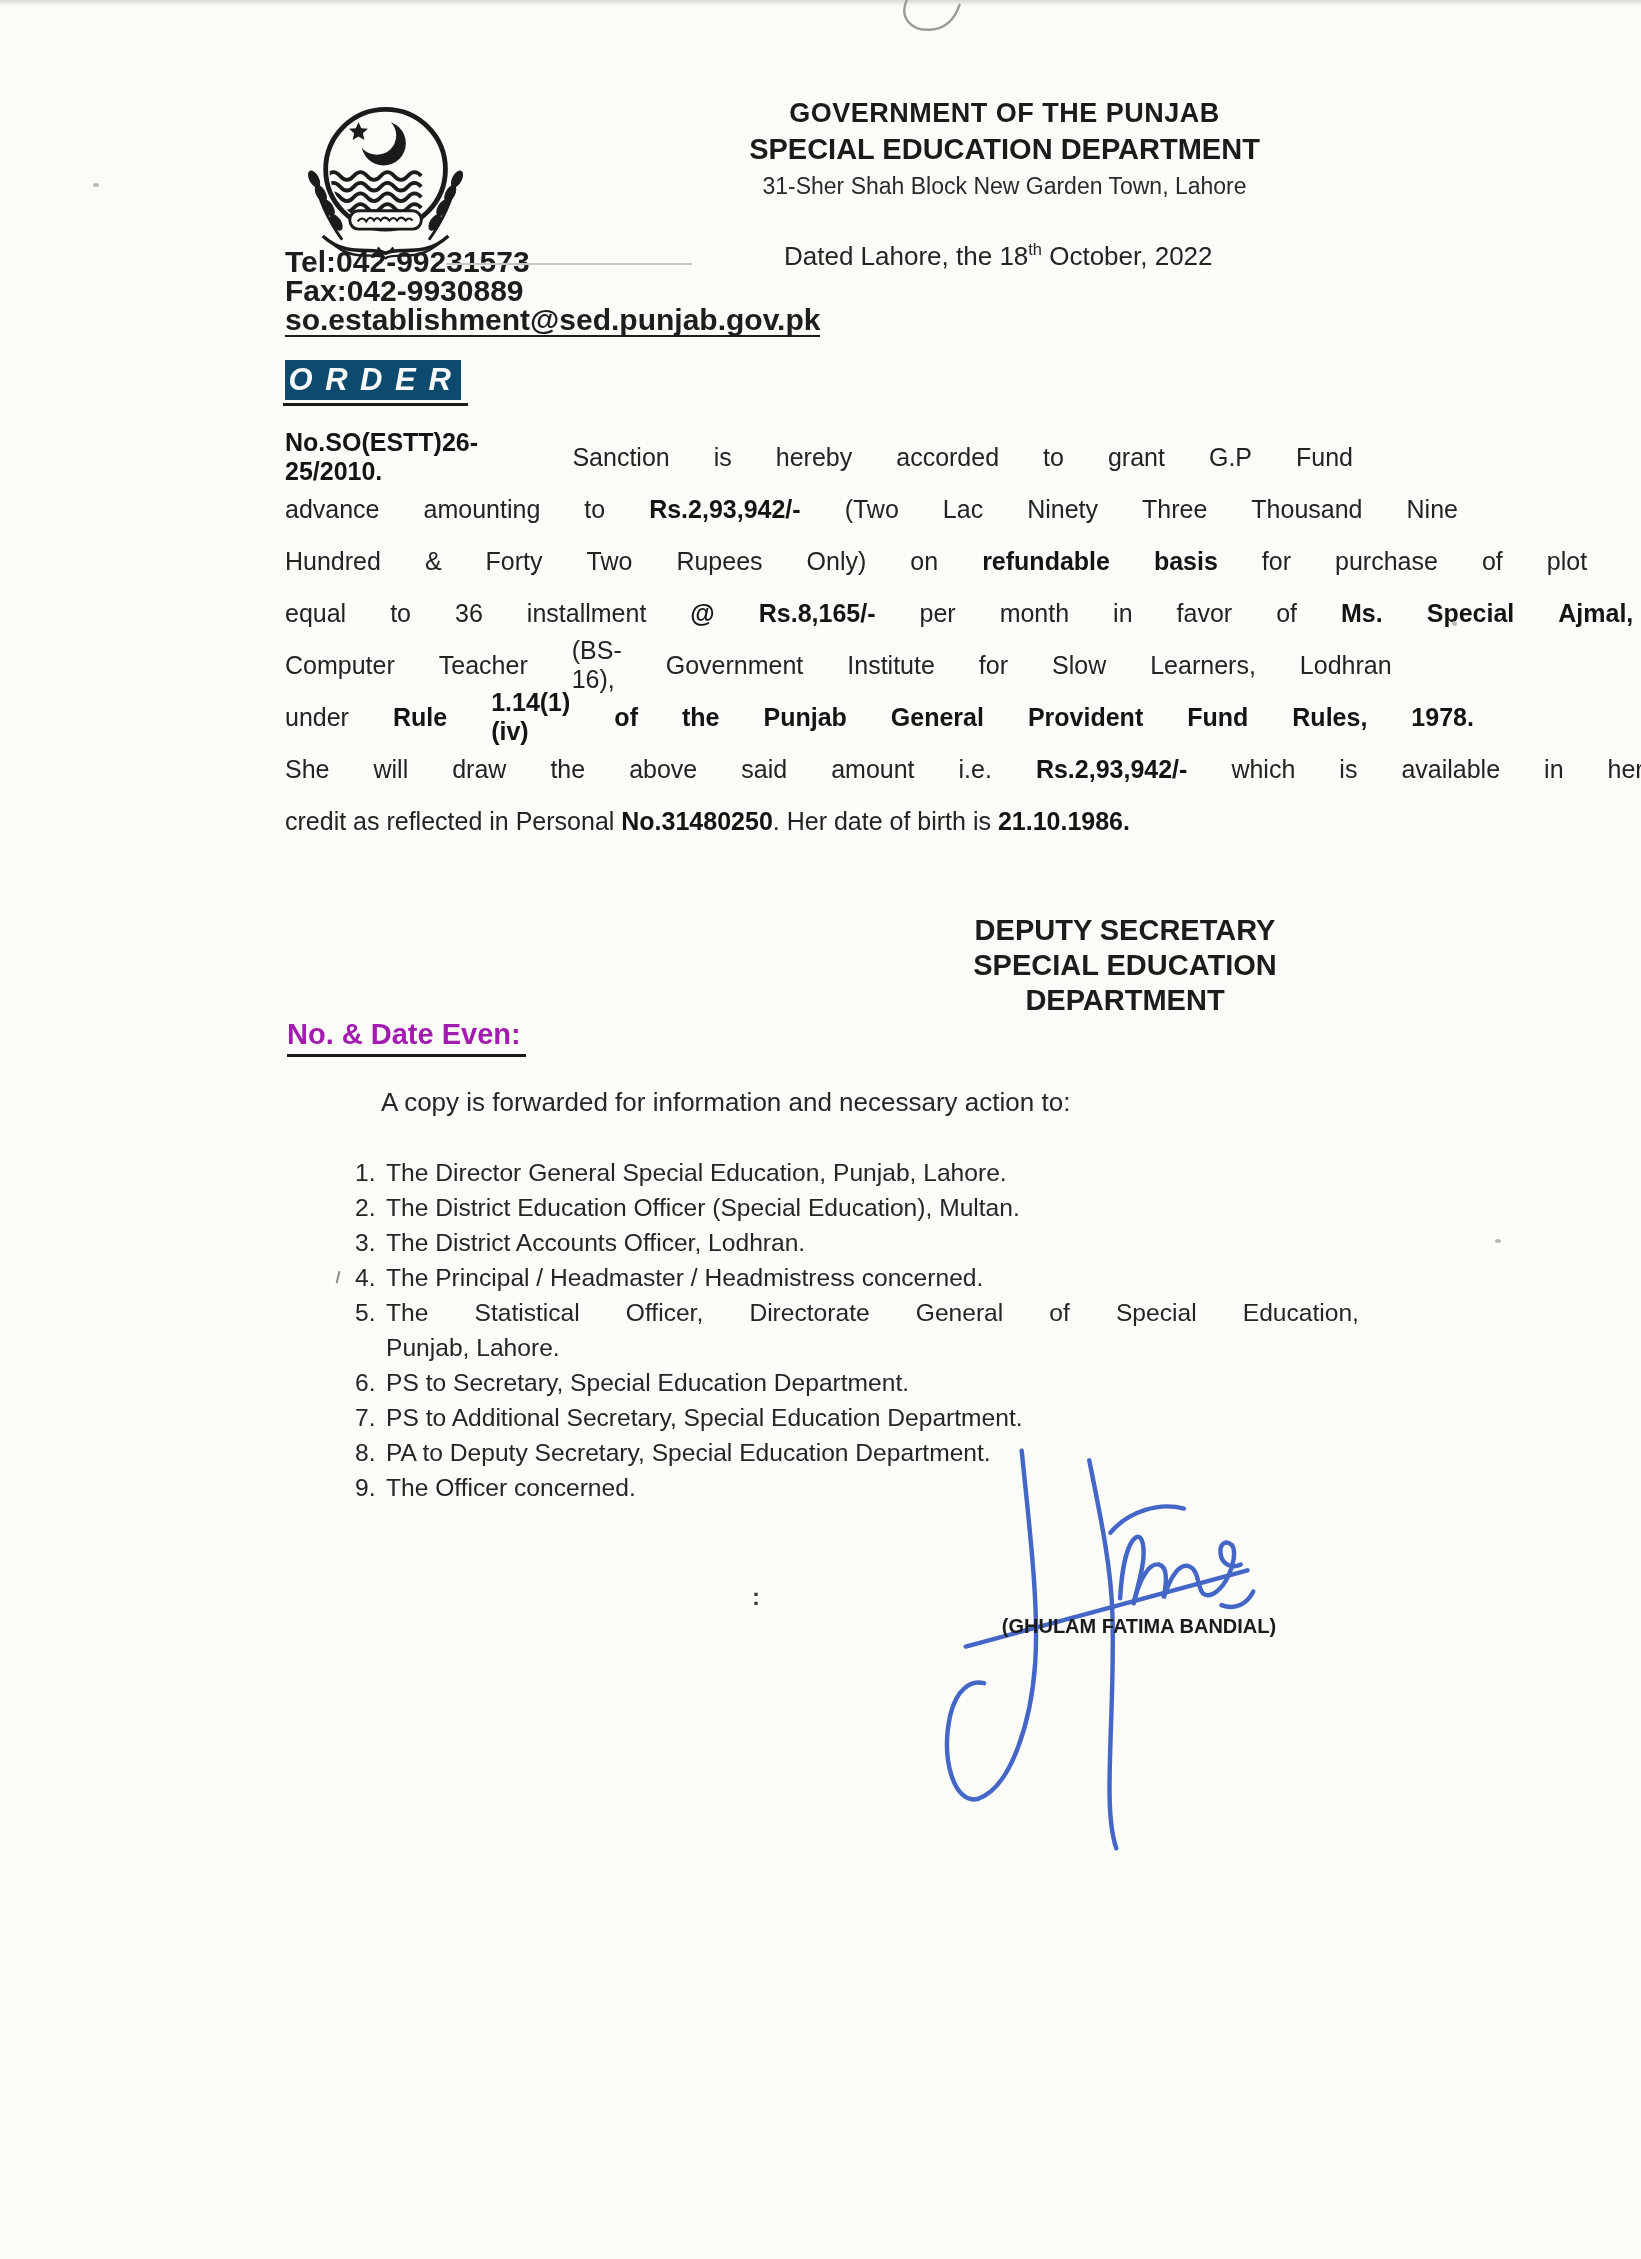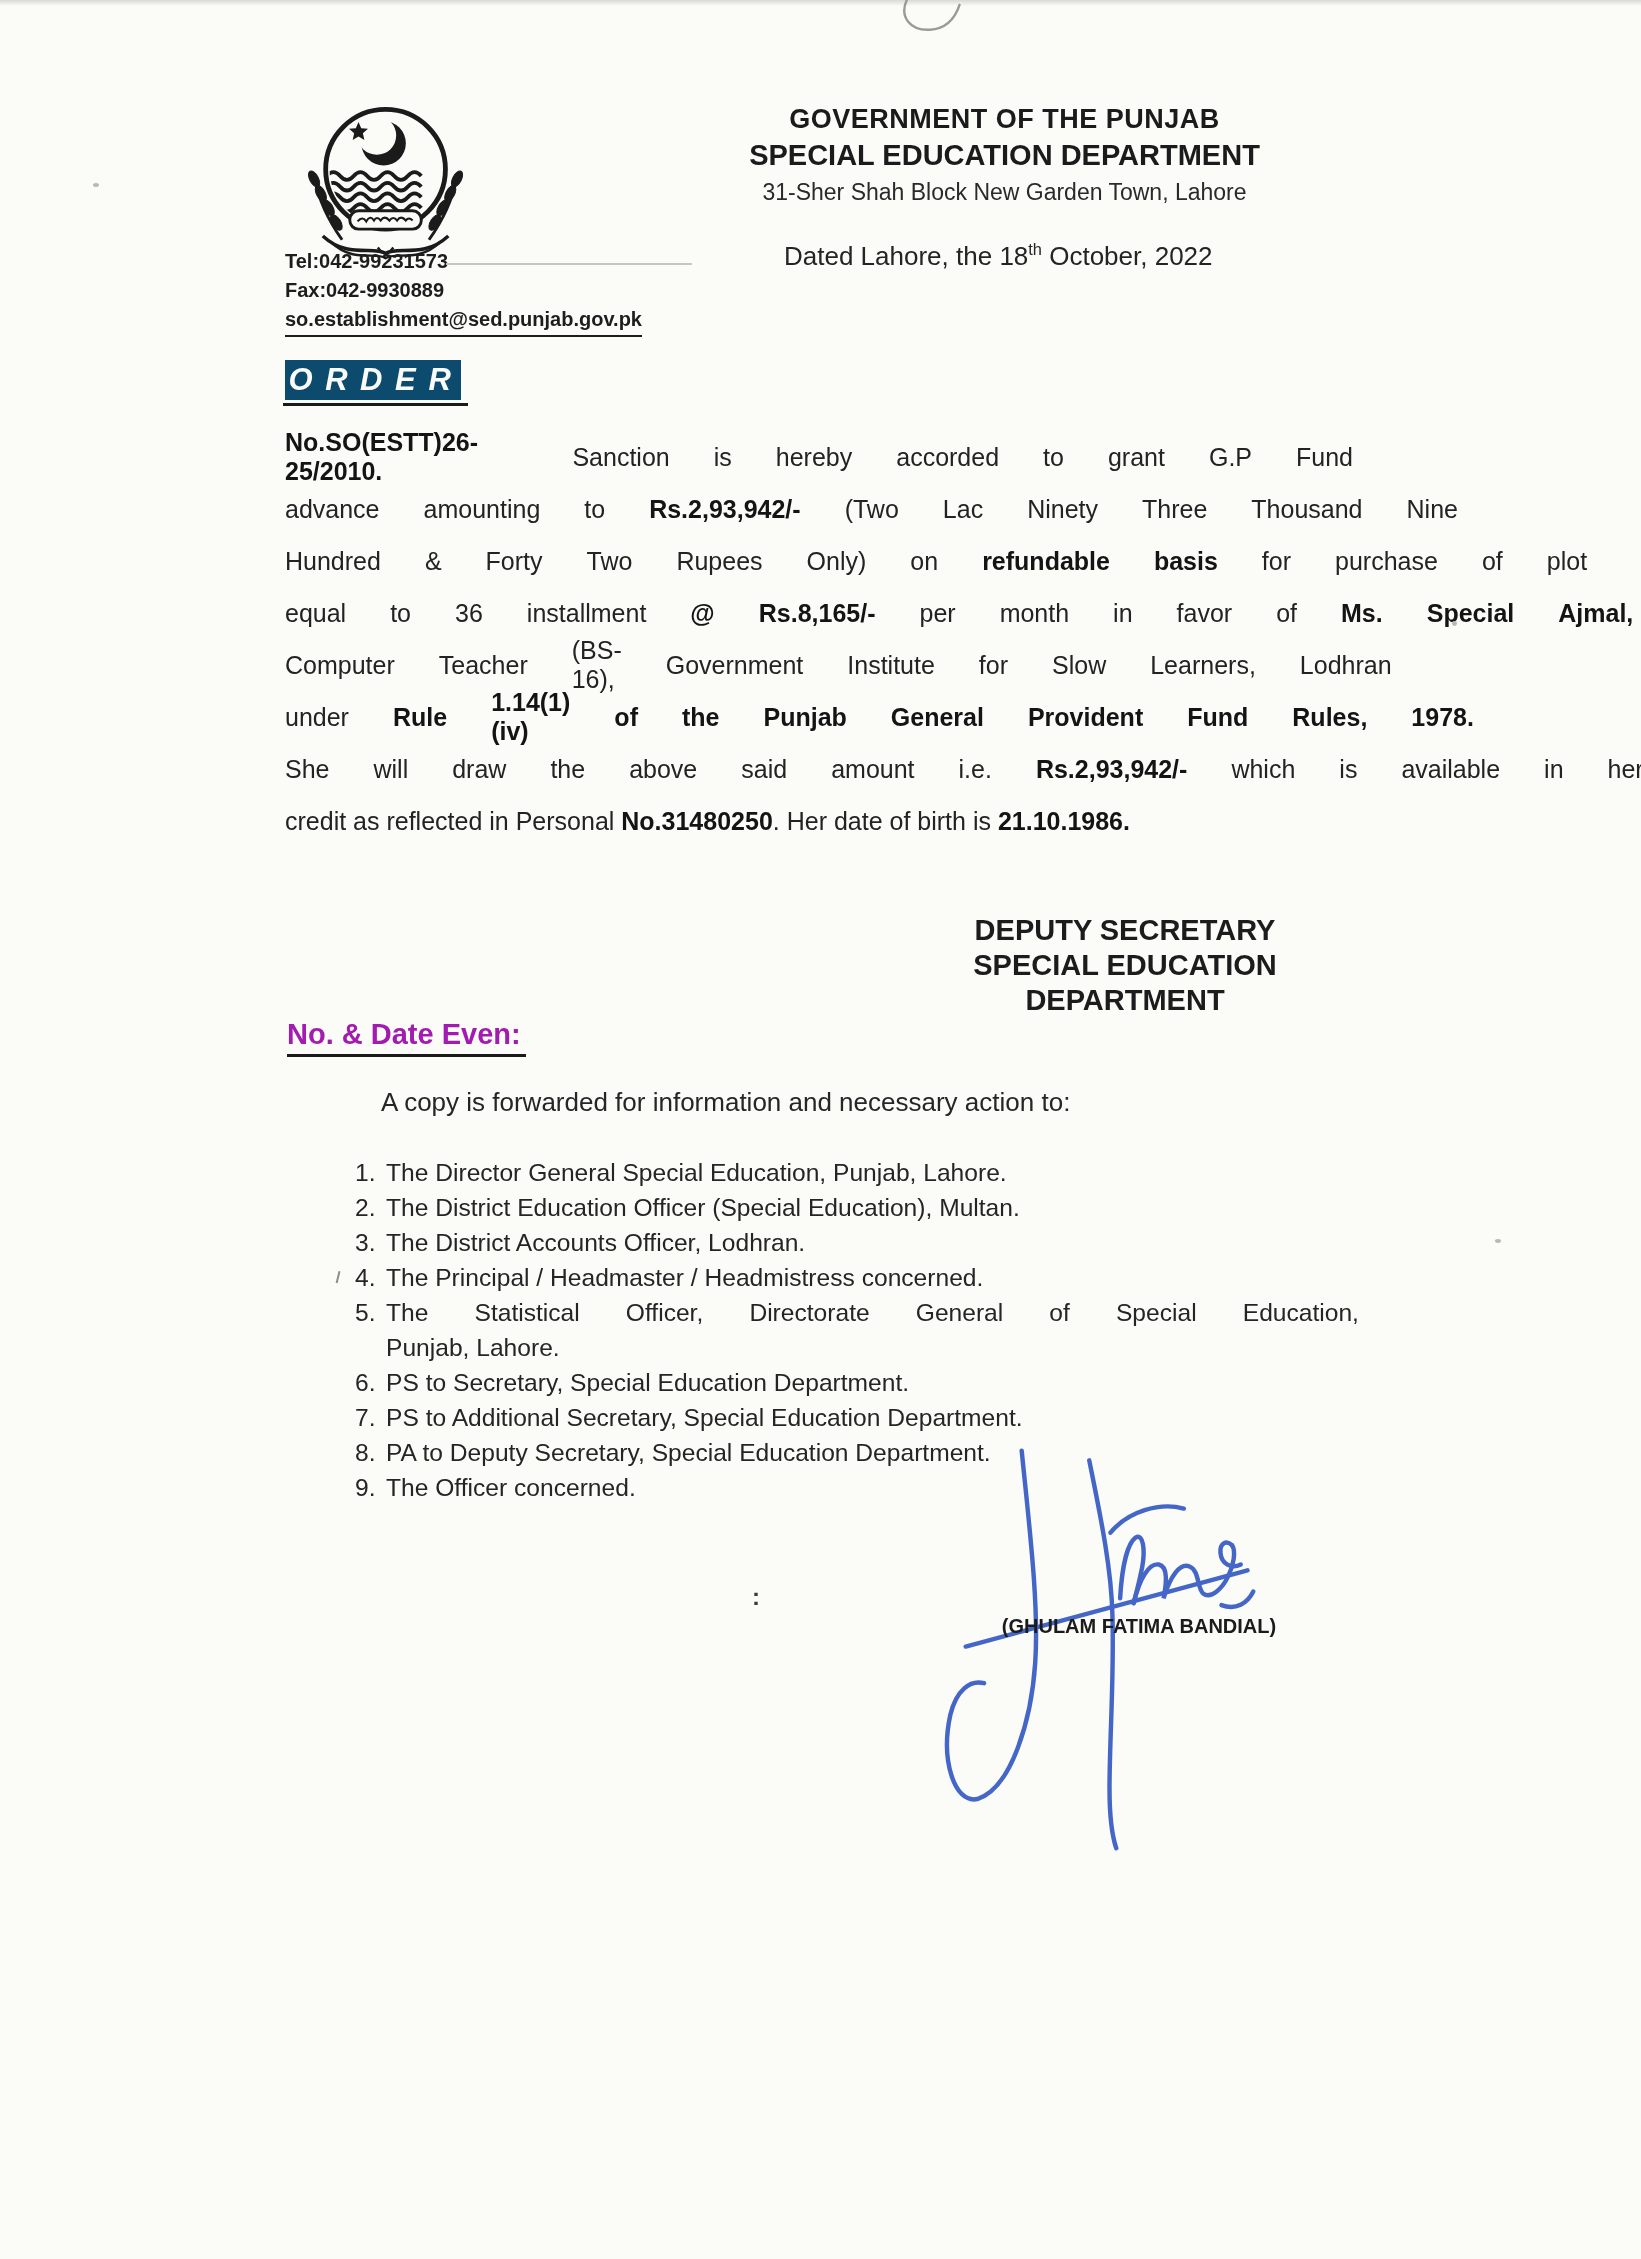--- a/index.html
+++ b/index.html
@@ -5,23 +5,23 @@
   html,body{margin:0;padding:0;background:#e9e9e7;}
   #page{
     position:relative;width:1641px;height:2259px;margin:0 auto;
     background:#fbfbf8;overflow:hidden;
     font-family:"Liberation Sans",sans-serif;color:#222;
   }
   .abs{position:absolute;}
   #scan-edge-top{left:0;top:0;width:1641px;height:5.8px;
     background:linear-gradient(#d9d9d5,rgba(251,251,248,0));}
   
-  #contact-block{left:285px;top:247px;font-size:20px;font-weight:bold;color:#1d1d1d;line-height:29px;}
+  #contact-block{left:285px;top:247px;font-size:30px;font-weight:bold;color:#1d1d1d;line-height:29px;}
   #contact-email{display:inline-block;border-bottom:2.9px solid #1d1d1d;padding-bottom:1px;}
-  #letterhead{left:734px;top:104px;width:541px;text-align:center;color:#1b1b1b;}
+  #letterhead{left:734px;top:98px;width:541px;text-align:center;color:#1b1b1b;}
   #org-line1{font-size:27px;font-weight:bold;letter-spacing:0.5px;}
   #org-line2{font-size:29px;font-weight:bold;margin-top:3.9px;}
   #org-address{font-size:23px;margin-top:6.8px;color:#2a2a2a;}
   #date-line{left:784px;top:240px;font-size:26px;color:#242424;}
   #date-line sup{font-size:16.4px;}
   
   #order-box{left:285px;top:360px;width:176px;height:40px;background:#0c4a6e;
     color:#fafafa;font-size:31px;font-weight:bold;font-style:italic;
     letter-spacing:12.6px;display:flex;align-items:center;justify-content:center;
     padding-left:5.8px;box-sizing:border-box;}

